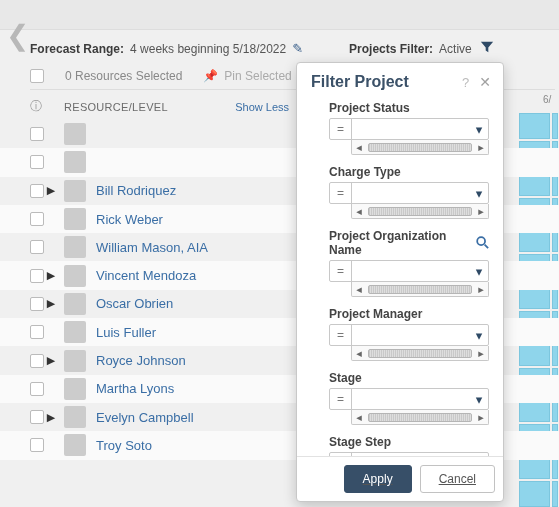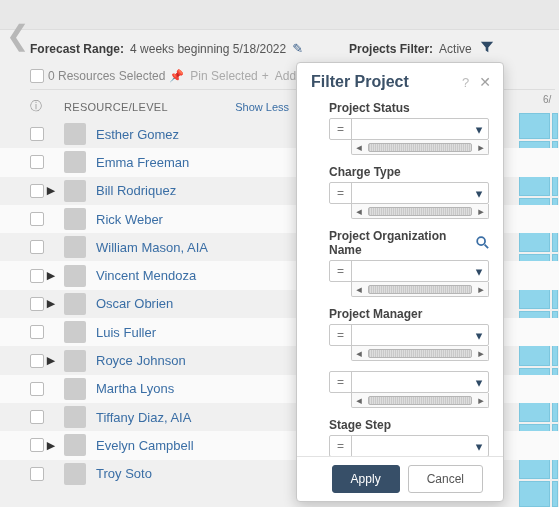--- a/index.html
+++ b/index.html
@@ -8,21 +8,21 @@
   .topbar-region { height: 30px; background: #e8e8e8; border-bottom: 1px solid #ddd; position: relative; }
   .back-chevron { position: absolute; left: 6px; top: 22px; font-size: 28px; color: #b8b8b8; cursor: pointer; line-height: 1; }
 
   .filter-row { padding: 10px 0 8px 30px; display: flex; align-items: center; gap: 6px; }
   .filter-row .lbl { font-weight: 700; color: #3c3c3c; }
   .filter-row .val { color: #555; }
   .filter-row .edit-ic { color: #3a5f8a; cursor: pointer; font-size: 13px; }
   .spacer-mid { width: 34px; display:inline-block; }
   .funnel { font-size: 14px; color:#2f4a66; cursor:pointer; margin-left:2px; }
 
-  .toolbar-row { padding: 4px 0 6px 30px; display: flex; align-items: flex-end; gap: 4px; color:#888; }
+  .toolbar-row { padding: 4px 0 6px 30px; display: flex; align-items: flex-end; gap: 21px; color:#888; }
   .chk { width:14px; height:14px; border:1px solid #bbb; border-radius:2px; background:#fff; display:inline-block; vertical-align:middle; cursor:pointer; flex:0 0 auto;}
   .toolbar-row .tb-item { display:flex; align-items:center; gap:6px; }
   .disabled { color:#aaa; }
   .divider { height:1px; background:#ddd; margin: 0 4px 0 30px;}
 
   .header-row { display:flex; align-items:center; padding: 8px 0 6px 30px; color:#777; }
   .header-row .info-ic { font-size:12px; color:#999; margin-right: 22px;}
   .header-row .colhead { font-size: 11px; letter-spacing: .3px; color:#6b6b6b;}
   .header-row .showless { margin-left:auto; margin-right: 270px; font-size:11px; color:#3a6ea5; cursor:pointer;}
 
@@ -60,21 +60,21 @@
   .field-grp { margin-bottom:10px; padding-right:10px; }
   .field-grp .flabel { font-size:12px; font-weight:600; color:#444; margin-bottom:3px; display:flex; align-items:center;}
   .field-grp .flabel .srch { margin-left:auto; color:#3a6ea5; font-size:14px; cursor:pointer;}
   .combo { display:flex; border:1px solid #c8c8c8; border-radius:2px; overflow:hidden; height:22px; align-items:stretch;}
   .combo .eq { width:22px; display:flex; align-items:center; justify-content:center; border-right:1px solid #c8c8c8; color:#777; font-size:12px;}
   .combo .dd { width:18px; color:#2f4a66; display:flex; align-items:center; justify-content:center; font-size:13px; cursor:pointer;}
   .combo .txt { flex:1; background:#fff;}
   .hscroll { height:15px; border:1px solid #c8c8c8; border-top:none; border-radius:0 0 2px 2px; margin-left:22px; position:relative; background:#f9f9f9; display:flex; align-items:center; }
   .hscroll .arrow { width:14px; text-align:center; color:#666; font-size:11px; cursor:pointer;}
   .hscroll .thumb { flex:1; height:9px; background:repeating-linear-gradient(90deg,#c9c9c9 0,#c9c9c9 1px,#dedede 1px,#dedede 2px); margin:0 2px; border:1px solid #b5b5b5; border-radius:2px;}
-  .pop-foot { border-top:1px solid #e2e2e2; padding:8px 20px; display:flex; justify-content:flex-end; gap:8px;}
+  .pop-foot { border-top:1px solid #e2e2e2; padding:8px 8px; display:flex; justify-content:flex-end; gap:8px;text-decoration:underline;}
   .btn { padding:6px 18px; border-radius:3px; font-size:12px; cursor:pointer; border:1px solid #c2c2c2; background:#fff; color:#555;}
   .btn.primary { background:#374f68; border-color:#374f68; color:#fff;}
 </style>
 </head>
 <body>
 
 <div class="topbar-region"></div>
 <span class="back-chevron">❮</span>
 
 <div class="filter-row">
@@ -171,27 +171,25 @@
         <span></span>
       </div>
     </div>
 </div>
 
 <div class="list" id="rows-container">
     <div class="row">
       <span class="chk"></span>
       <span class="exp none">▶</span>
       <span class="avatar av0"></span>
-      <span class="name">Esther Gomez</span>
     </div>
     <div class="row">
       <span class="chk"></span>
       <span class="exp none">▶</span>
       <span class="avatar av1"></span>
-      <span class="name">Emma Freeman</span>
     </div>
     <div class="row">
       <span class="chk"></span>
       <span class="exp ">▶</span>
       <span class="avatar av2"></span>
       <span class="name">Bill Rodriquez</span>
     </div>
     <div class="row">
       <span class="chk"></span>
       <span class="exp none">▶</span>
@@ -226,26 +224,20 @@
       <span class="chk"></span>
       <span class="exp ">▶</span>
       <span class="avatar av9"></span>
       <span class="name">Royce Johnson</span>
     </div>
     <div class="row">
       <span class="chk"></span>
       <span class="exp none">▶</span>
       <span class="avatar av10"></span>
       <span class="name">Martha Lyons</span>
-    </div>
-    <div class="row">
-      <span class="chk"></span>
-      <span class="exp none">▶</span>
-      <span class="avatar av11"></span>
-      <span class="name">Tiffany Diaz, AIA</span>
     </div>
     <div class="row">
       <span class="chk"></span>
       <span class="exp ">▶</span>
       <span class="avatar av12"></span>
       <span class="name">Evelyn Campbell</span>
     </div>
     <div class="row">
       <span class="chk"></span>
       <span class="exp none">▶</span>
@@ -320,20 +312,23 @@
           <span class="txt"></span>
           <span class="dd">▾</span>
         </div>
         <div class="hscroll">
           <span class="arrow">◂</span>
           <span class="thumb"></span>
           <span class="arrow">▸</span>
         </div>
       </div>
       <div class="field-grp">
+        <div class="flabel">
+          <span>Stage</span>
+        </div>
         <div class="combo">
           <span class="eq">=</span>
           <span class="txt"></span>
           <span class="dd">▾</span>
         </div>
         <div class="hscroll">
           <span class="arrow">◂</span>
           <span class="thumb"></span>
           <span class="arrow">▸</span>
         </div>

